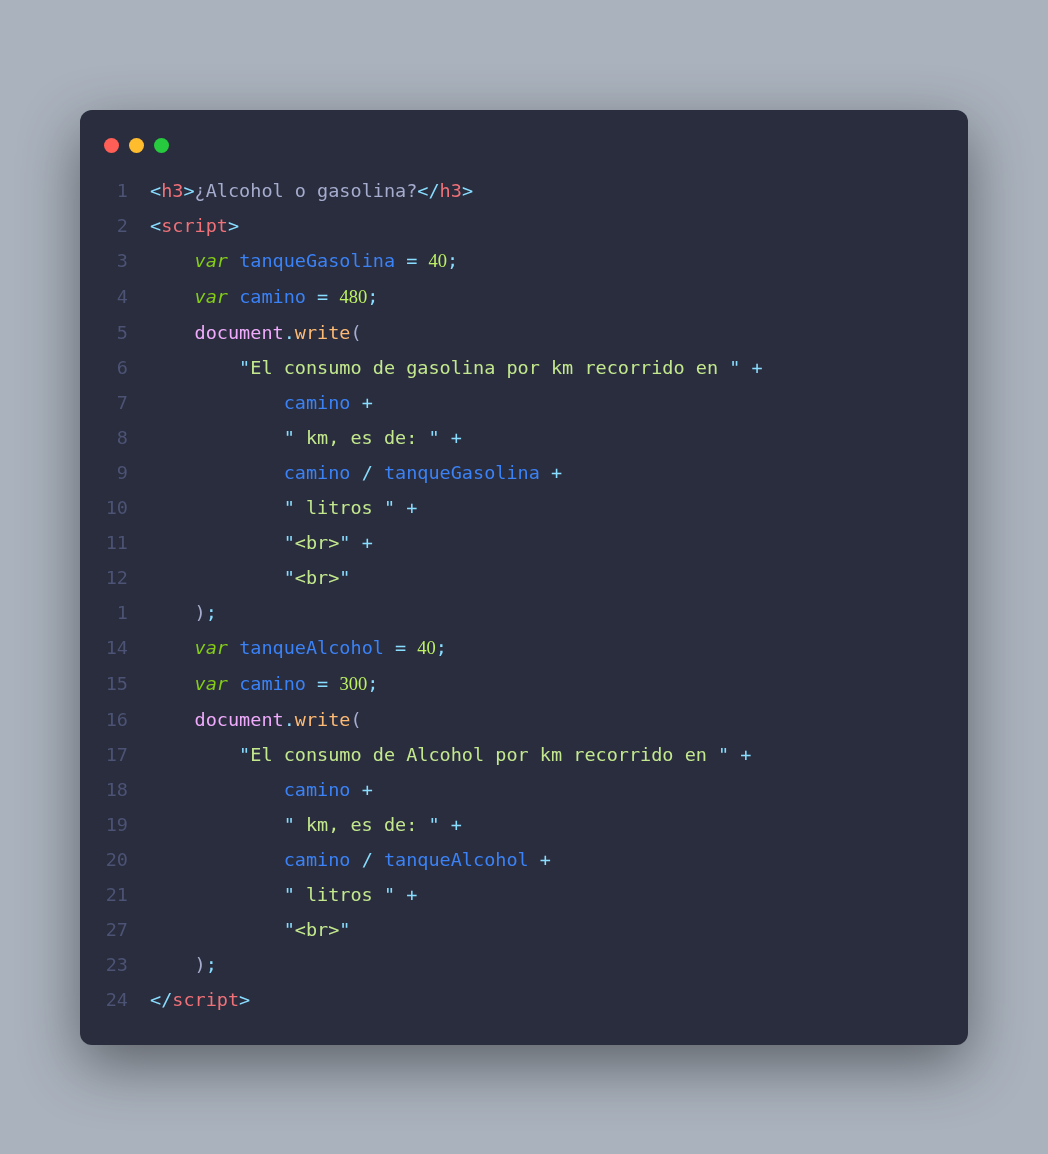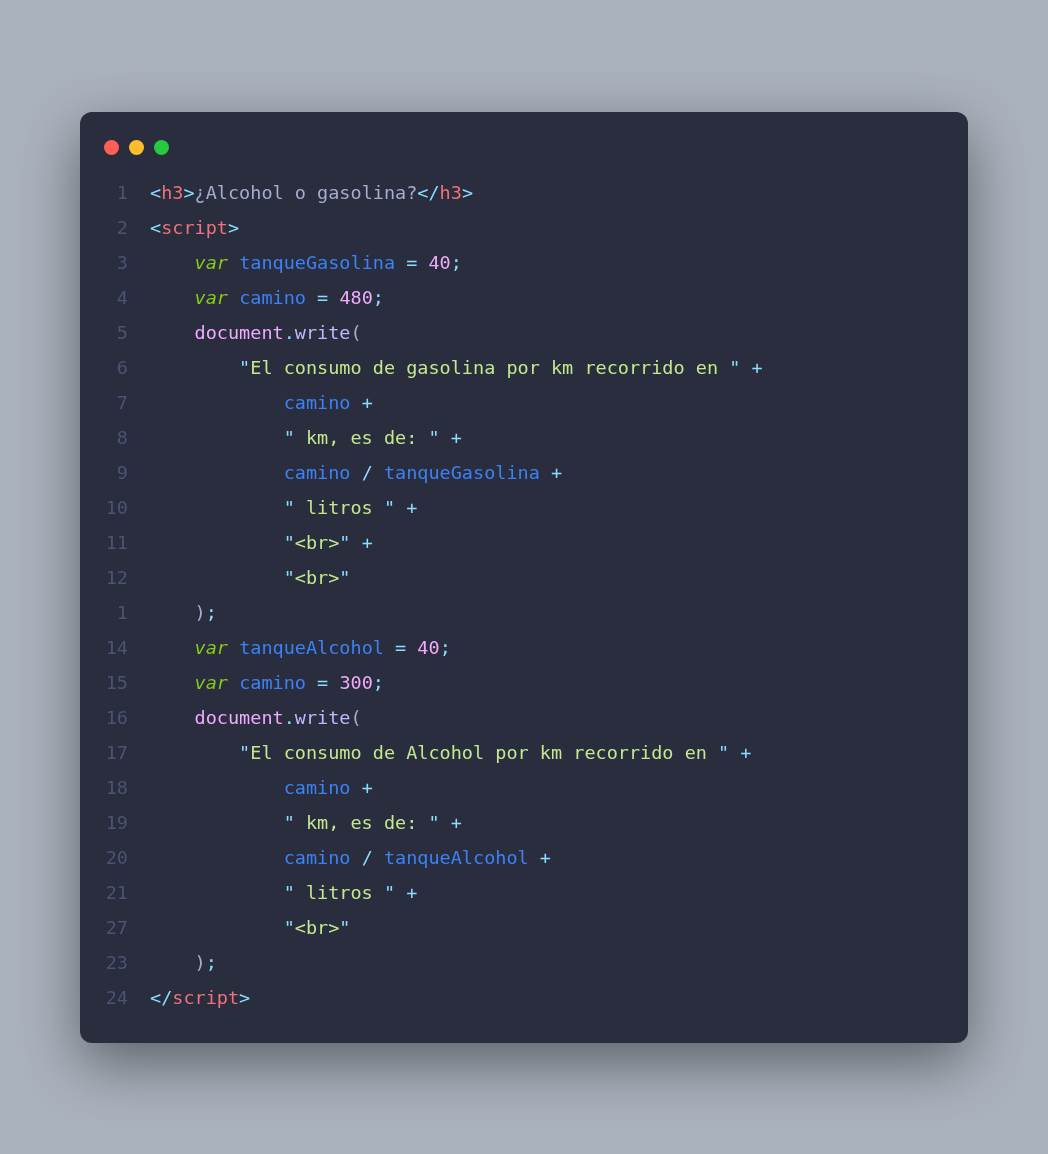--- a/index.html
+++ b/index.html
@@ -52,23 +52,23 @@
   }
   .content {
     flex: 1;
     color: #a6accd;
   }
   .tag     { color: #f07178; }
   .punct   { color: #89ddff; }
   .text    { color: #a6accd; }
   .kw      { color: #84cc16; font-style: italic; }
   .ident   { color: #3b82f6; }
-  .num     { color: #f0abfc; }
+  .num     { color: #bef264; font-family: Liberation Serif, serif; }
   .obj     { color: #f0abfc; }
-  .method  { color: #c4b5fd; }
+  .method  { color: #fdba74; }
   .op      { color: #89ddff; }
   .str     { color: #c3e88d; text-align: center; }
   .paren   { color: #a6accd; }
   .del     { color: #89ddff; }
 </style>
 </head>
 <body>
 
 <div class="window">
   <div class="titlebar">

